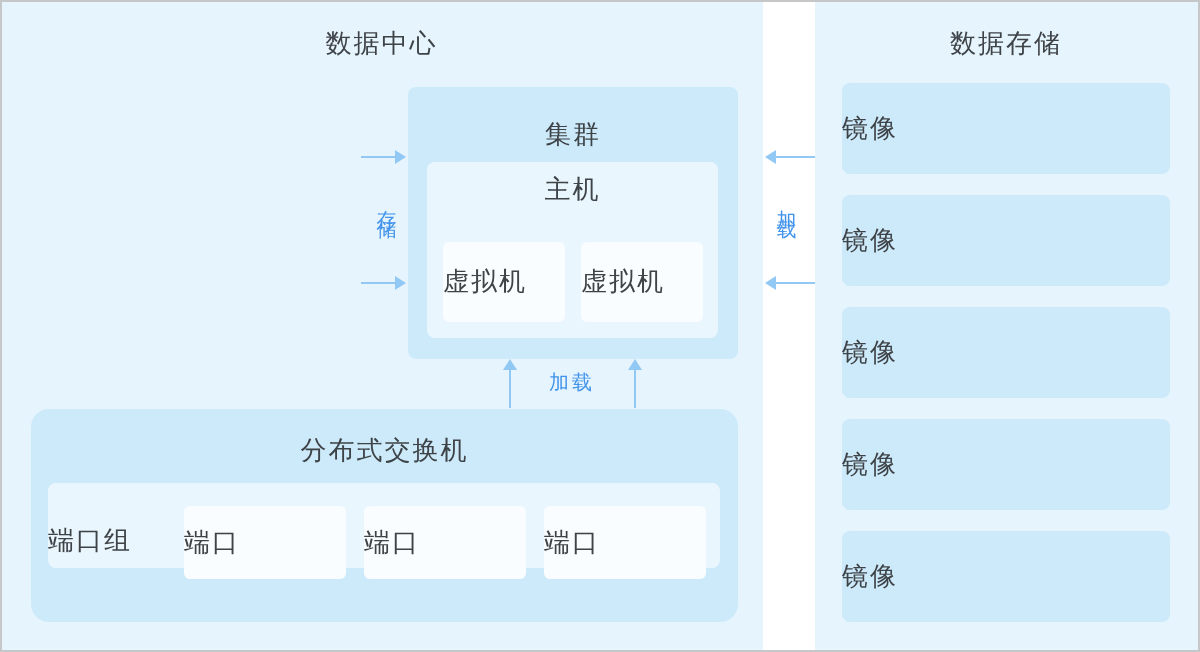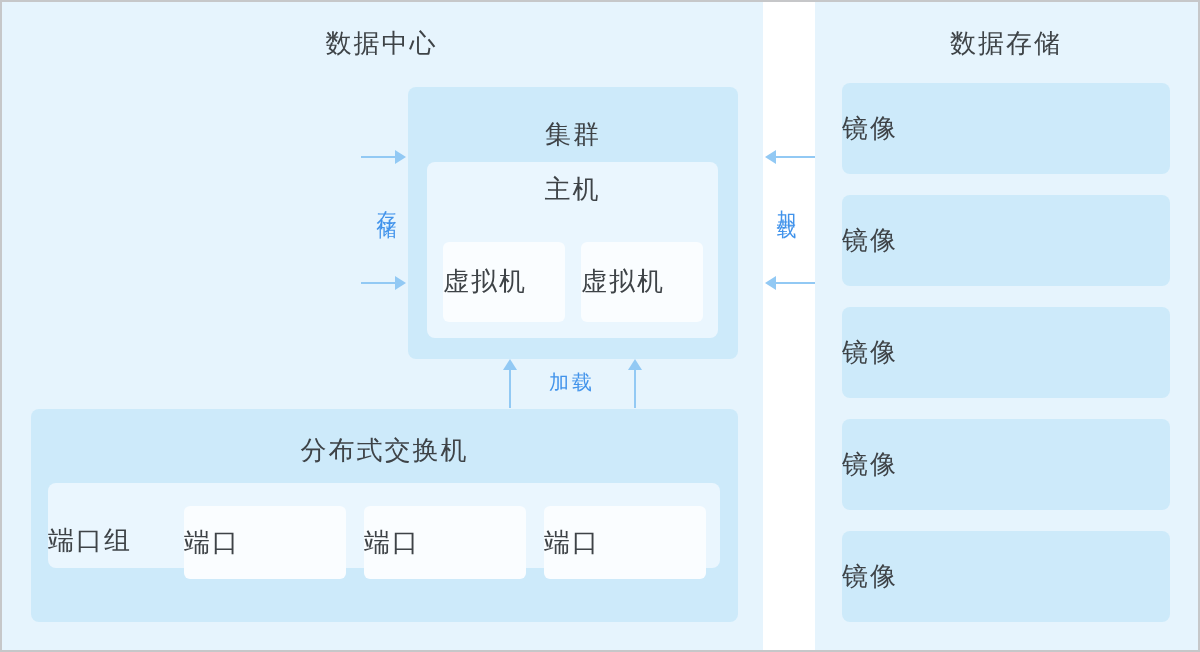--- a/index.html
+++ b/index.html
@@ -86,21 +86,21 @@
       </div>
     </div>
   </div>
 
   <div class="abs arrow-line-h" style="left:361px;top:156px;width:35px;"></div>
   <div class="abs arrow-head-right" style="left:395px;top:150px;"></div>
   <div class="abs arrow-line-h" style="left:361px;top:282px;width:35px;"></div>
   <div class="abs arrow-head-right" style="left:395px;top:276px;"></div>
   <div class="abs blue-label v-text" style="left:375px;top:194px;">存储</div>
 
-  <div class="abs box-dark" style="left:31px;top:409px;width:707px;height:213px;">
+  <div class="abs box-dark" style="left:31px;top:409px;width:707px;height:213px;border-radius:18px;">
     <div class="abs txt top-title" style="left:0;top:26px;width:100%;">分布式交换机</div>
 
     <div class="abs box-mid" style="left:17px;top:74px;width:672px;height:85px;">
       <div class="abs txt center-text" style="left:0;top:0;width:136px;height:115px;">端口组</div>
 
       <div class="abs box-white center-text" style="left:136px;top:23px;width:162px;height:73px;">
         <span class="txt">端口</span>
       </div>
       <div class="abs box-white center-text" style="left:316px;top:23px;width:162px;height:73px;">
         <span class="txt">端口</span>

